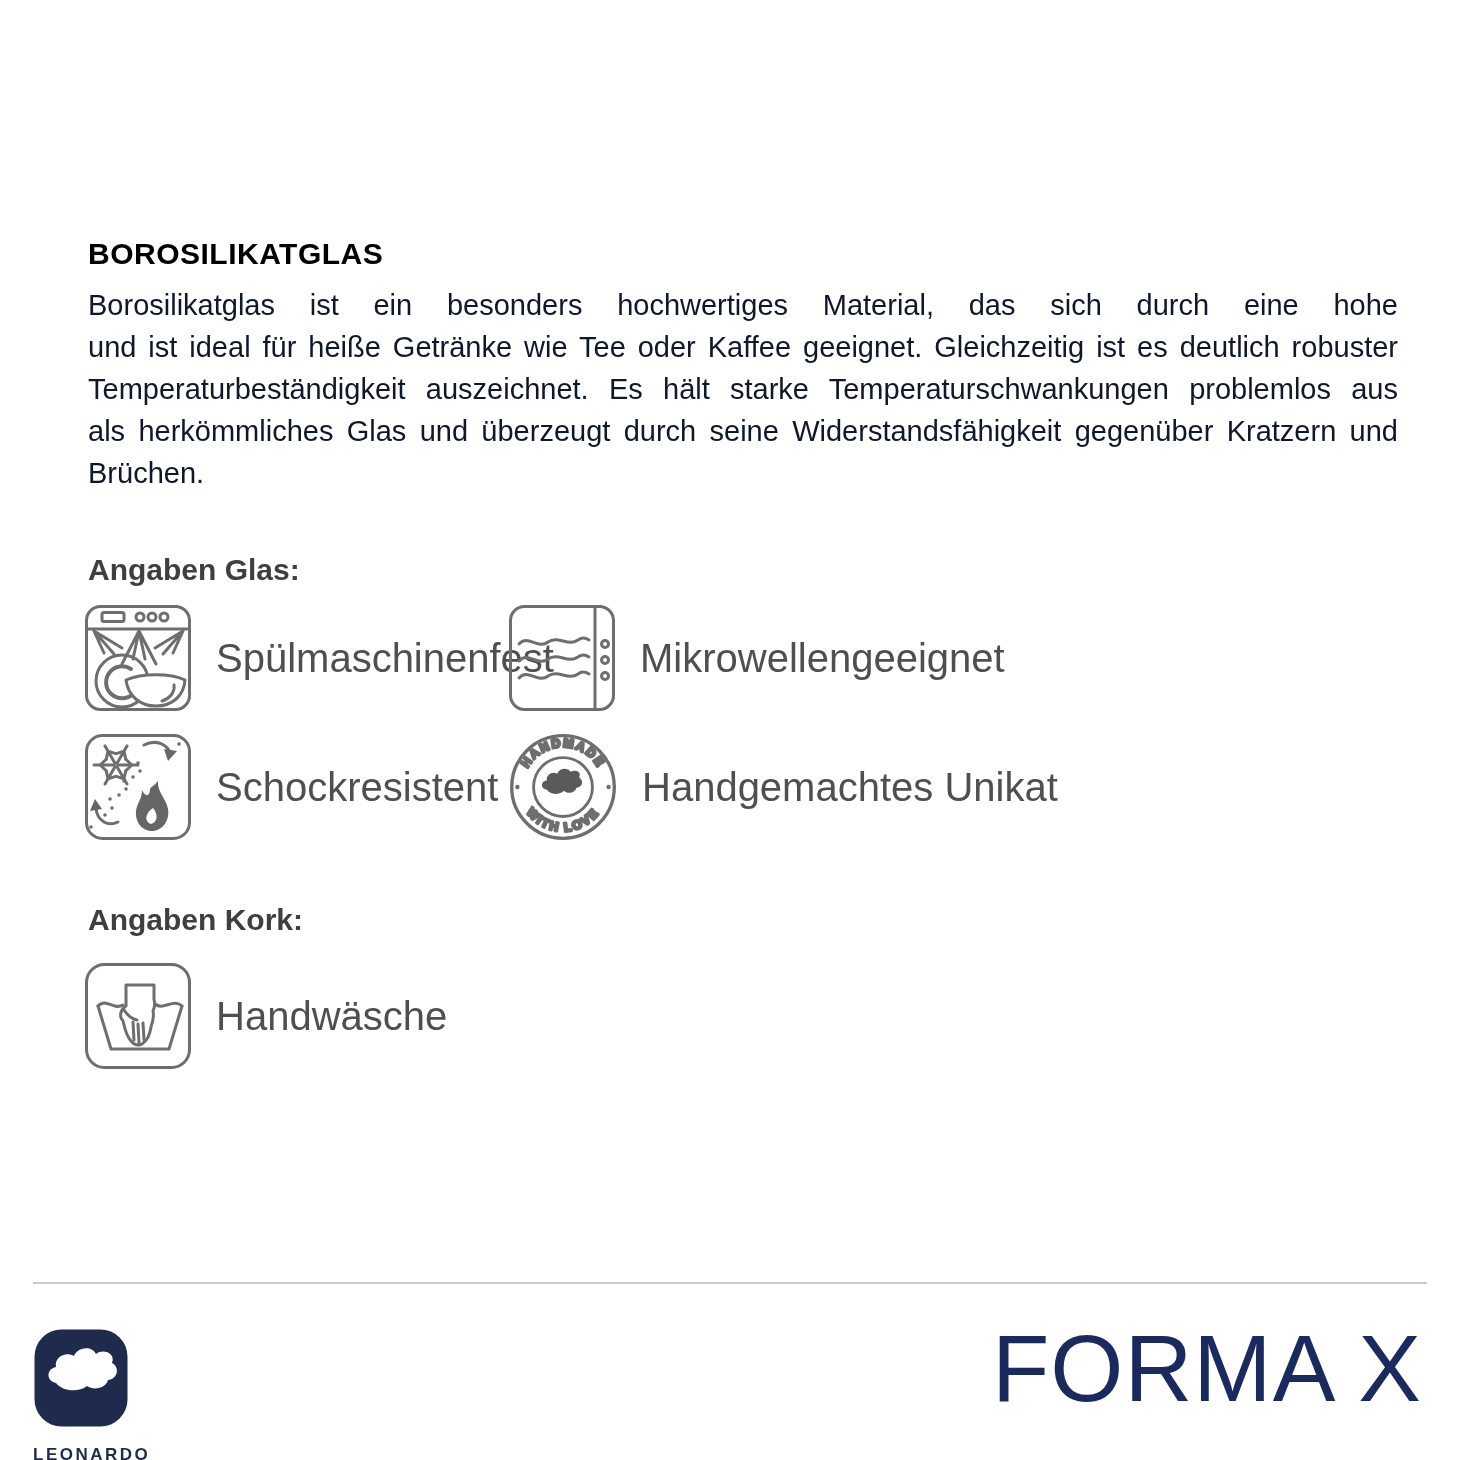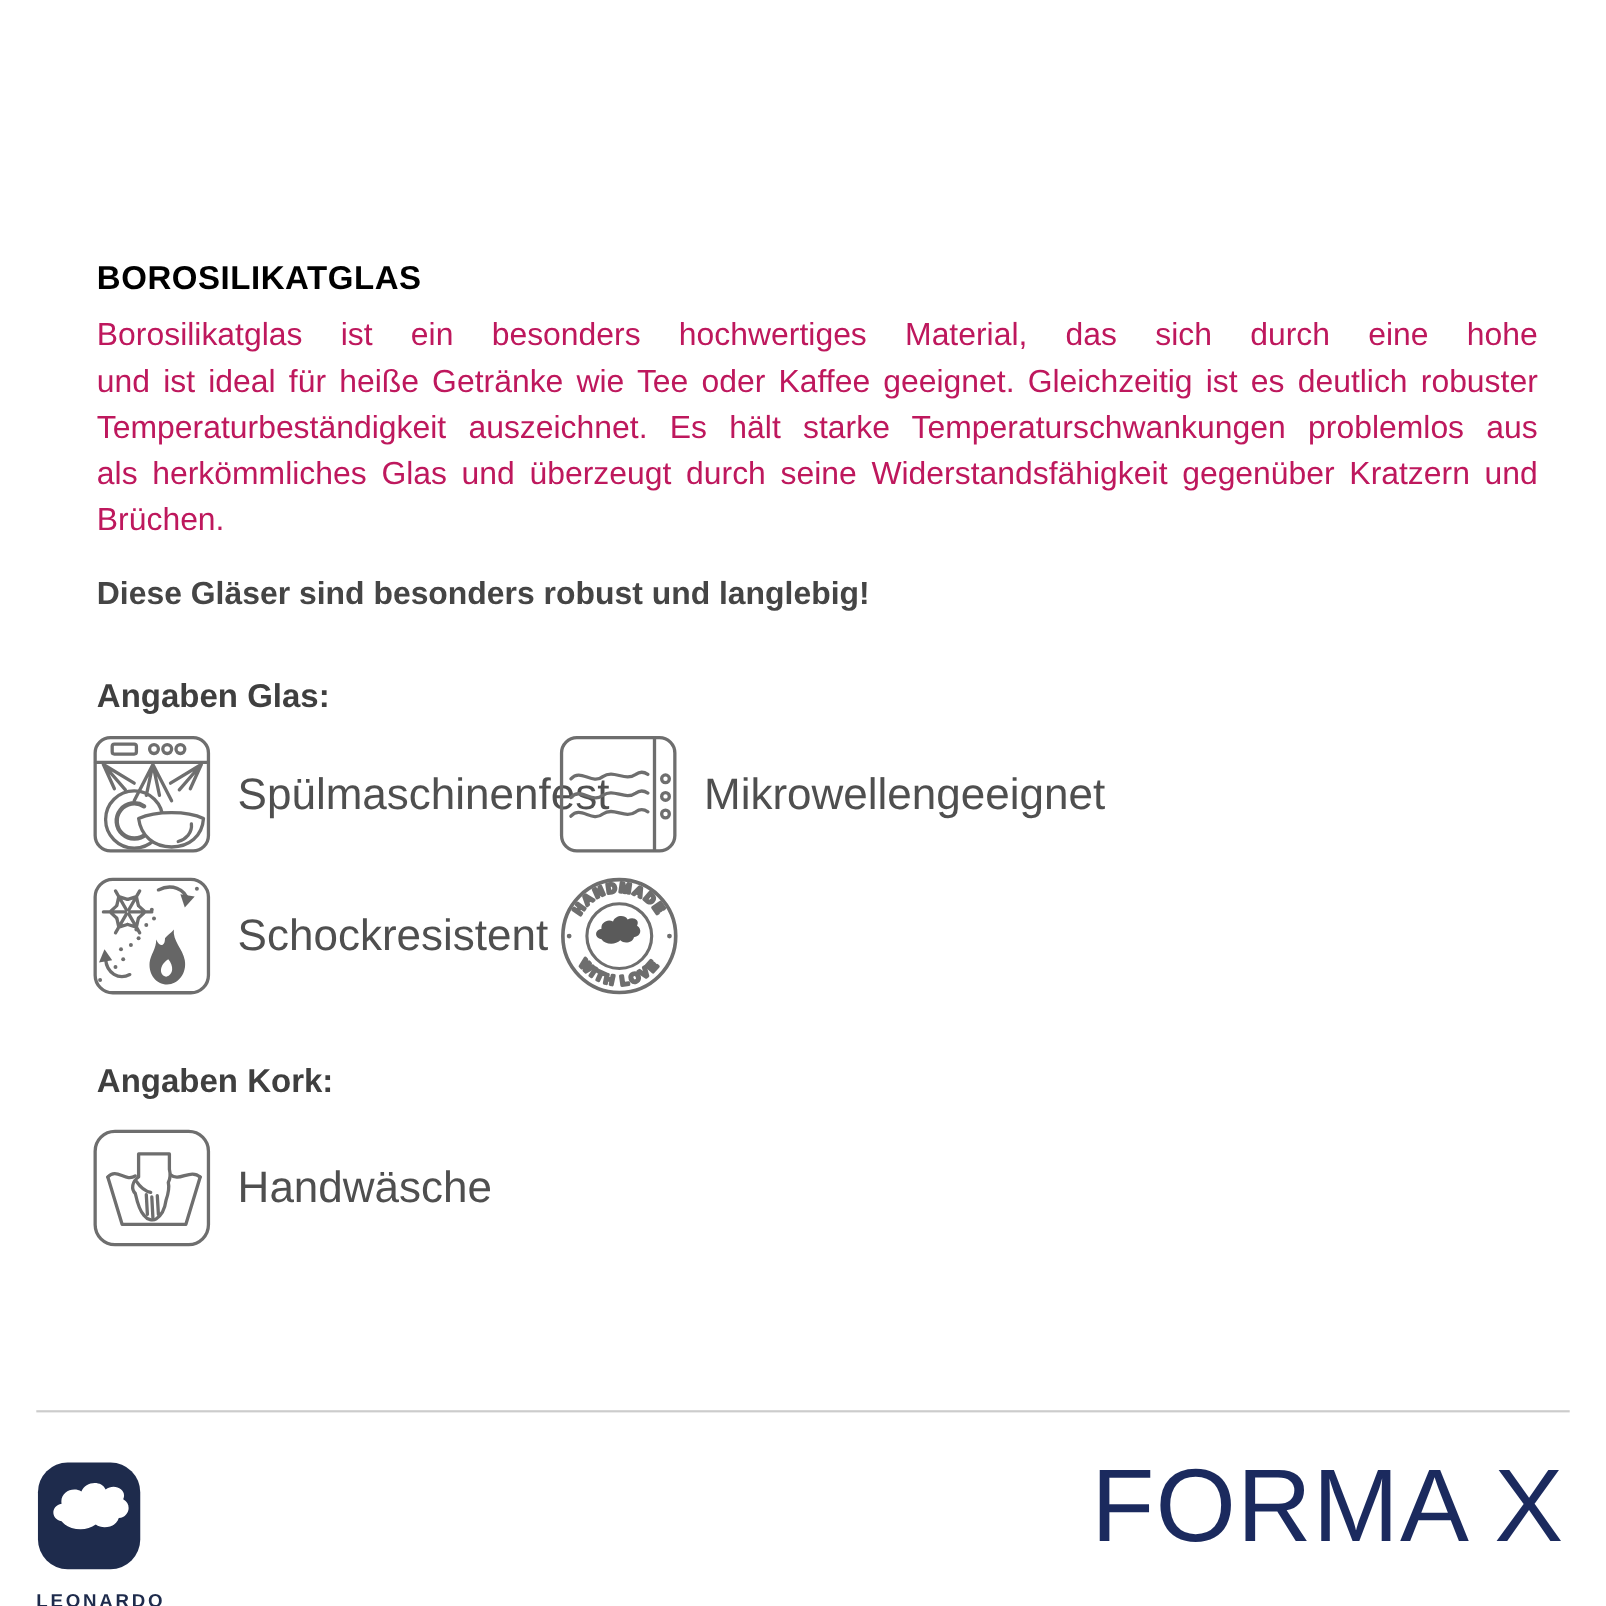--- a/index.html
+++ b/index.html
@@ -4,21 +4,21 @@
 <style>
   html,body{margin:0;padding:0;}
   body{
     width:1460px;height:1460px;position:relative;overflow:hidden;
     background:#ffffff;
     font-family:"Liberation Sans", sans-serif;
     -webkit-font-smoothing:antialiased;
   }
   .content{position:absolute;left:88px;right:62px;top:236px;}
   .title{font-size:30px;line-height:36px;font-weight:bold;color:#000000;letter-spacing:.5px;margin:0 0 12px 0;}
-  .para{font-size:29px;line-height:42px;color:#be185d;}
+  .para{font-size:29px;line-height:42px;color:#0f172a;}
   .para .line{text-align:justify;text-align-last:justify;white-space:normal;}
   .para .line.last{text-align-last:left;}
   .claim{margin-top:28px;font-size:29px;line-height:36px;font-weight:bold;color:#454545;}
   .section-heading{margin:58px 0 0 0;font-size:30px;line-height:36px;font-weight:bold;color:#3f3f3f;}
   .features{margin:14px 0 0 -6px;display:grid;grid-template-columns:424px 1fr;row-gap:16px;}
   .features.single{grid-template-columns:1fr;margin-top:22px;}
   .feature{display:flex;align-items:center;}
   .feature svg{flex:0 0 auto;display:block;}
   .feature .label{margin-left:22px;font-size:40px;color:#4f4f4f;}
   .icon{stroke:#6e6e6e;fill:none;stroke-width:3;stroke-linecap:round;stroke-linejoin:round;}
@@ -40,21 +40,20 @@
   <h1 class="title">BOROSILIKATGLAS</h1>
 
   <div class="para">
     <div class="line">Borosilikatglas ist ein besonders hochwertiges Material, das sich durch eine hohe</div>
     <div class="line">und ist ideal für heiße Getränke wie Tee oder Kaffee geeignet. Gleichzeitig ist es deutlich robuster</div>
     <div class="line">Temperaturbeständigkeit auszeichnet. Es hält starke Temperaturschwankungen problemlos aus</div>
     <div class="line">als herkömmliches Glas und überzeugt durch seine Widerstandsfähigkeit gegenüber Kratzern und</div>
     <div class="line last">Brüchen.</div>
   </div>
 
-  <div class="claim">Diese Gläser sind besonders robust und langlebig!</div>
 
   <h2 class="section-heading">Angaben Glas:</h2>
 
   <div class="features">
 
     <div class="feature">
       <svg class="icon" width="112" height="112" viewBox="0 0 112 112">
         <rect x="4.5" y="4.5" width="103" height="103" rx="14"></rect>
         <line x1="5" y1="27" x2="107" y2="27"></line>
         <rect x="20" y="10.5" width="22" height="9" rx="2"></rect>
@@ -129,20 +128,21 @@
           <path id="arcBottom" d="M13,60 A47,47 0 0 0 107,60"></path>
         </defs>
         <circle cx="60" cy="60" r="54" stroke-width="3.5"></circle>
         <circle cx="60" cy="60" r="31"></circle>
         <path d="M43,63 C36,62 36,54 43,53 C42,47 49,43 54,46 C56,40 65,39 68,44 C73,41 80,44 77,50 C82,53 81,60 74,61 C73,66 65,68 61,64 C56,69 46,68 43,63 Z" fill="#5a5a5a" stroke="none"></path>
         <circle class="dot" cx="12" cy="60" r="2.3"></circle>
         <circle class="dot" cx="108" cy="60" r="2.3"></circle>
         <text class="badge-text"><textPath href="#arcTop" startOffset="50%" text-anchor="middle">HANDMADE</textPath></text>
         <text class="badge-text"><textPath href="#arcBottom" startOffset="50%" text-anchor="middle">WITH LOVE</textPath></text>
       </svg>
+      <span class="label">Handgemachtes Unikat</span>
     </div>
   </div>
 
   <h2 class="section-heading">Angaben Kork:</h2>
 
   <div class="features single">
 
     <div class="feature">
       <svg class="icon" width="112" height="112" viewBox="0 0 112 112">
         <rect x="4.5" y="4.5" width="103" height="103" rx="18"></rect>

